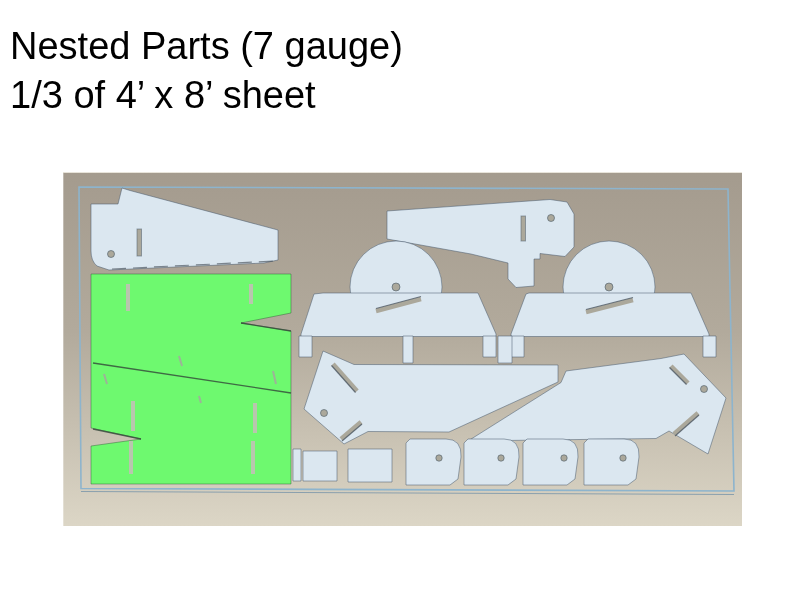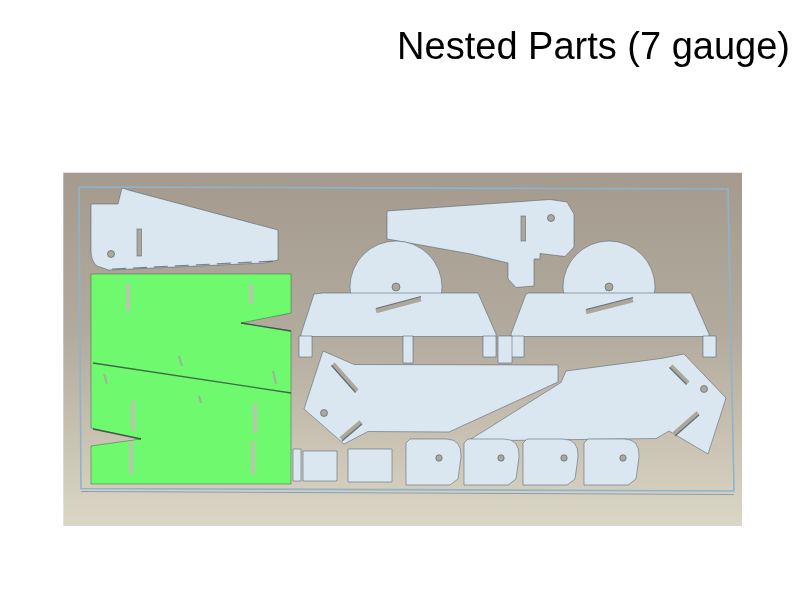--- a/index.html
+++ b/index.html
@@ -3,21 +3,21 @@
 <meta charset="utf-8">
 <style>
   html,body{margin:0;padding:0;}
   body{
     width:800px;height:600px;overflow:hidden;position:relative;
     background:var(--slide-bg,#ffffff);
     font-family:"Liberation Sans",sans-serif;
   }
   .title{
     margin:22px 10px 0;
-    text-align:right;
+    text-align:left;
     font-size:38px;
     line-height:1.28;
     font-weight:400;
     color:var(--title-color,#000);
     letter-spacing:0px;
   }
   .figure{
     position:absolute;left:63px;top:172px;width:678px;height:353px;
     background:linear-gradient(180deg,var(--viewport-top,#a59c90) 0%,#b2aa9c 45%,var(--viewport-bottom,#dcd6c6) 100%);
     border-top:1px solid rgba(255,255,255,.35);
@@ -41,21 +41,21 @@
   .slot-dark{stroke:#45525e;stroke-opacity:.75;stroke-width:1.2px;fill:none;}
   .cutline{stroke:#39434d;stroke-opacity:.6;stroke-width:1.2px;fill:none;stroke-dasharray:14 7;}
   .green-slot{fill:#b9c6ae;}
   .green-cut{stroke:#33463a;stroke-opacity:.8;stroke-width:1.3px;fill:none;}
 </style>
 </head>
 <body>
 
 <div class="slide">
 
-  <h1 class="title"><span>Nested Parts (7 gauge)</span><br></h1>
+  <h1 class="title"><span>Nested Parts (7 gauge)</span><br><span>1/3 of 4’ x 8’ sheet</span></h1>
 
   <div class="figure">
     <svg width="678" height="353" viewBox="0 0 678 353">
 
       <polygon class="sheet" points="15,14 664,16 670,318 17,315.5"></polygon>
       <line class="sheet-shadow" x1="17" y1="318.5" x2="670" y2="321.5"></line>
 
       <g>
         <path class="part" d="M27,31 L54,31 L58,15 L66,17.5 L214,57 L214,87 L200,90 L45,97 L33,93 Q27,88 27,78 Z"></path>
         <line class="cutline" x1="48" y1="96" x2="212" y2="88"></line>

